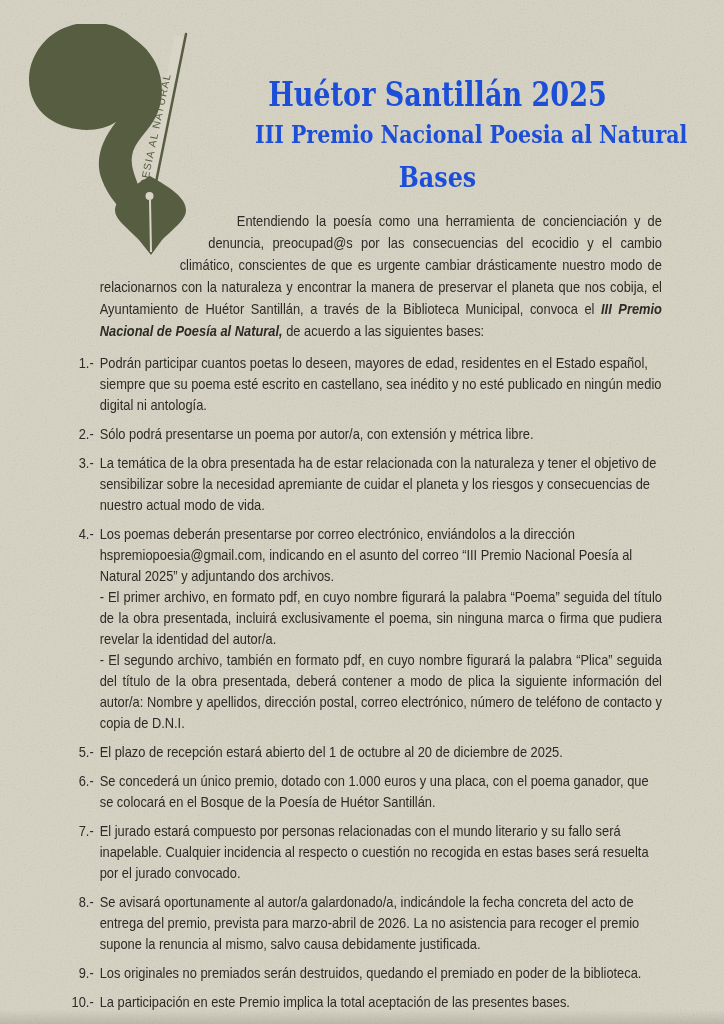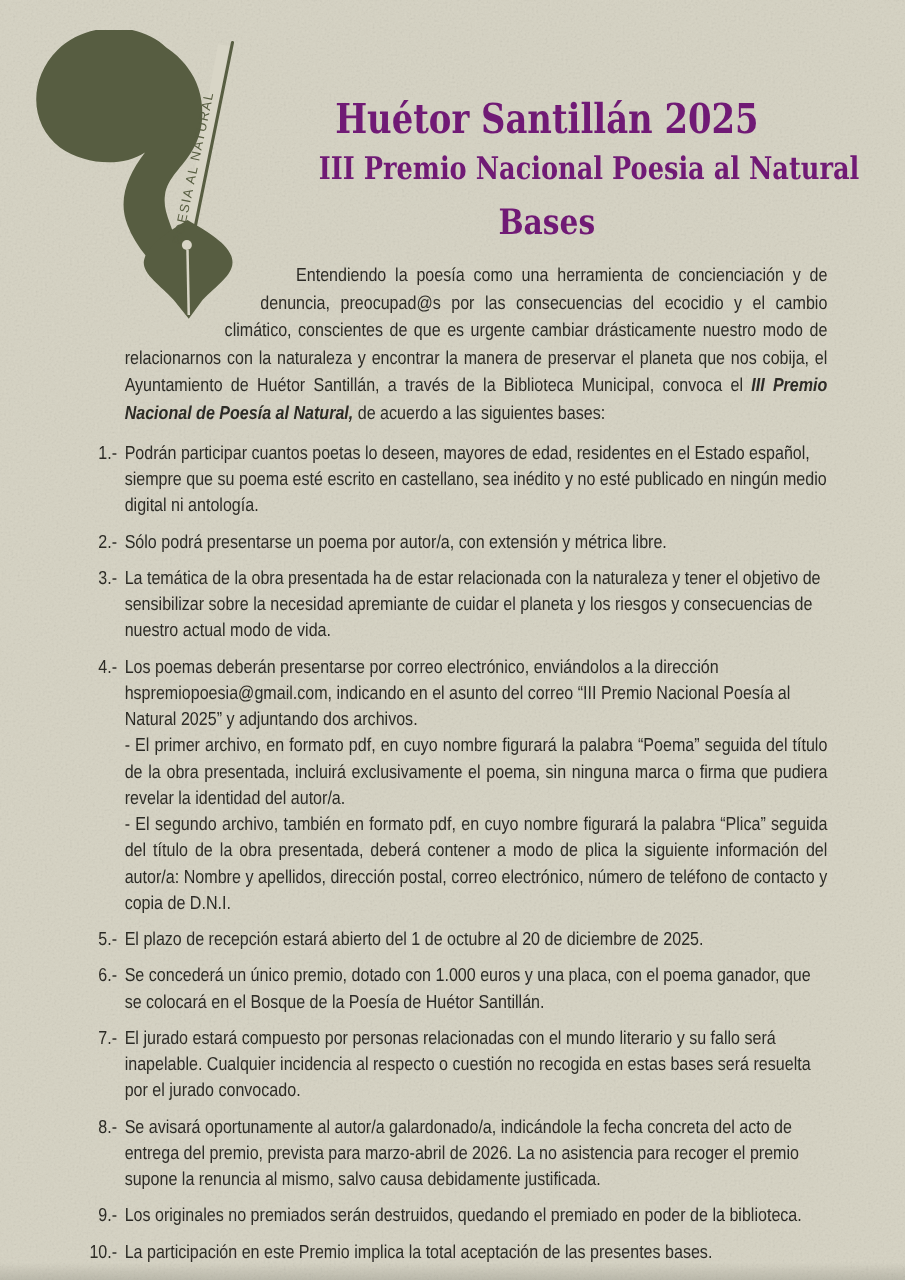--- a/index.html
+++ b/index.html
@@ -34,21 +34,21 @@
     top: 24px;
     width: 190px;
     height: 250px;
   }
   .header {
     position: absolute;
     left: 215px;
     top: 76px;
     width: 445px;
     text-align: center;
-    color: #701a75;
+    color: #1d4ed8;
     font-family: "DejaVu Serif", serif;
     font-weight: bold;
   }
   .title-1 {
     font-size: 33px;
     line-height: 38px;
     white-space: nowrap;
     transform: scaleX(0.82);
     transform-origin: 50% 50%;
   }

